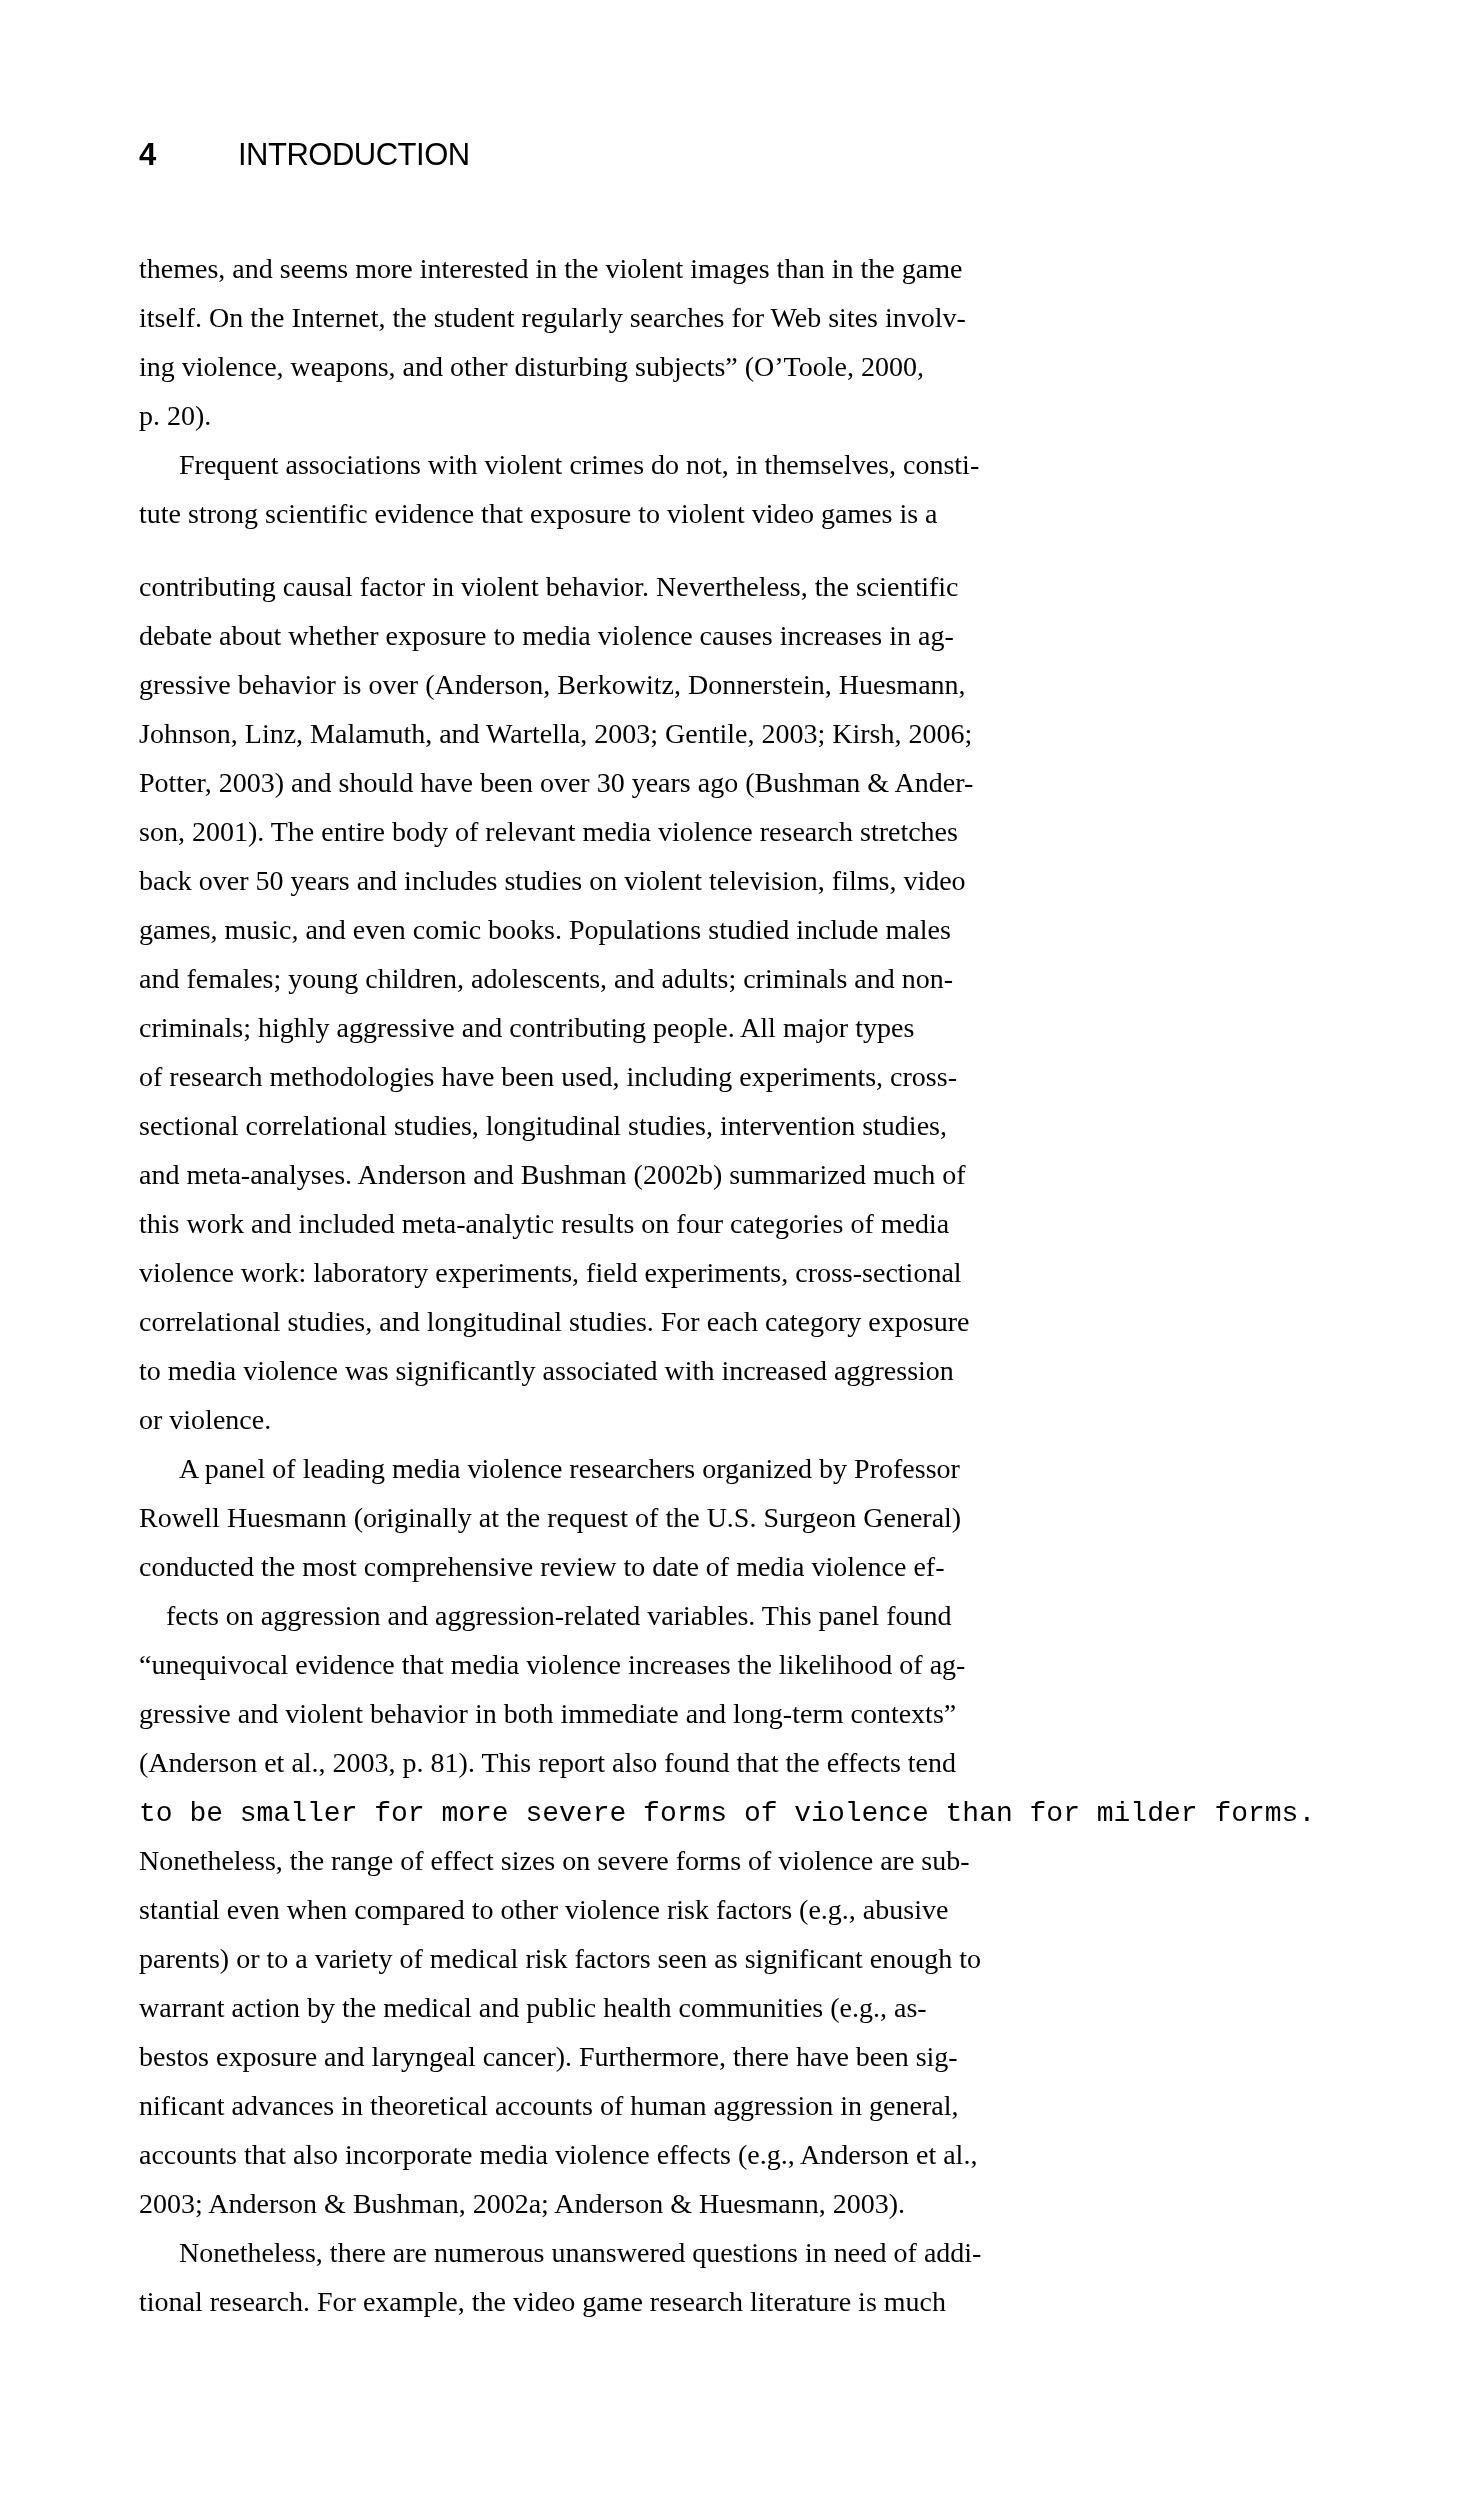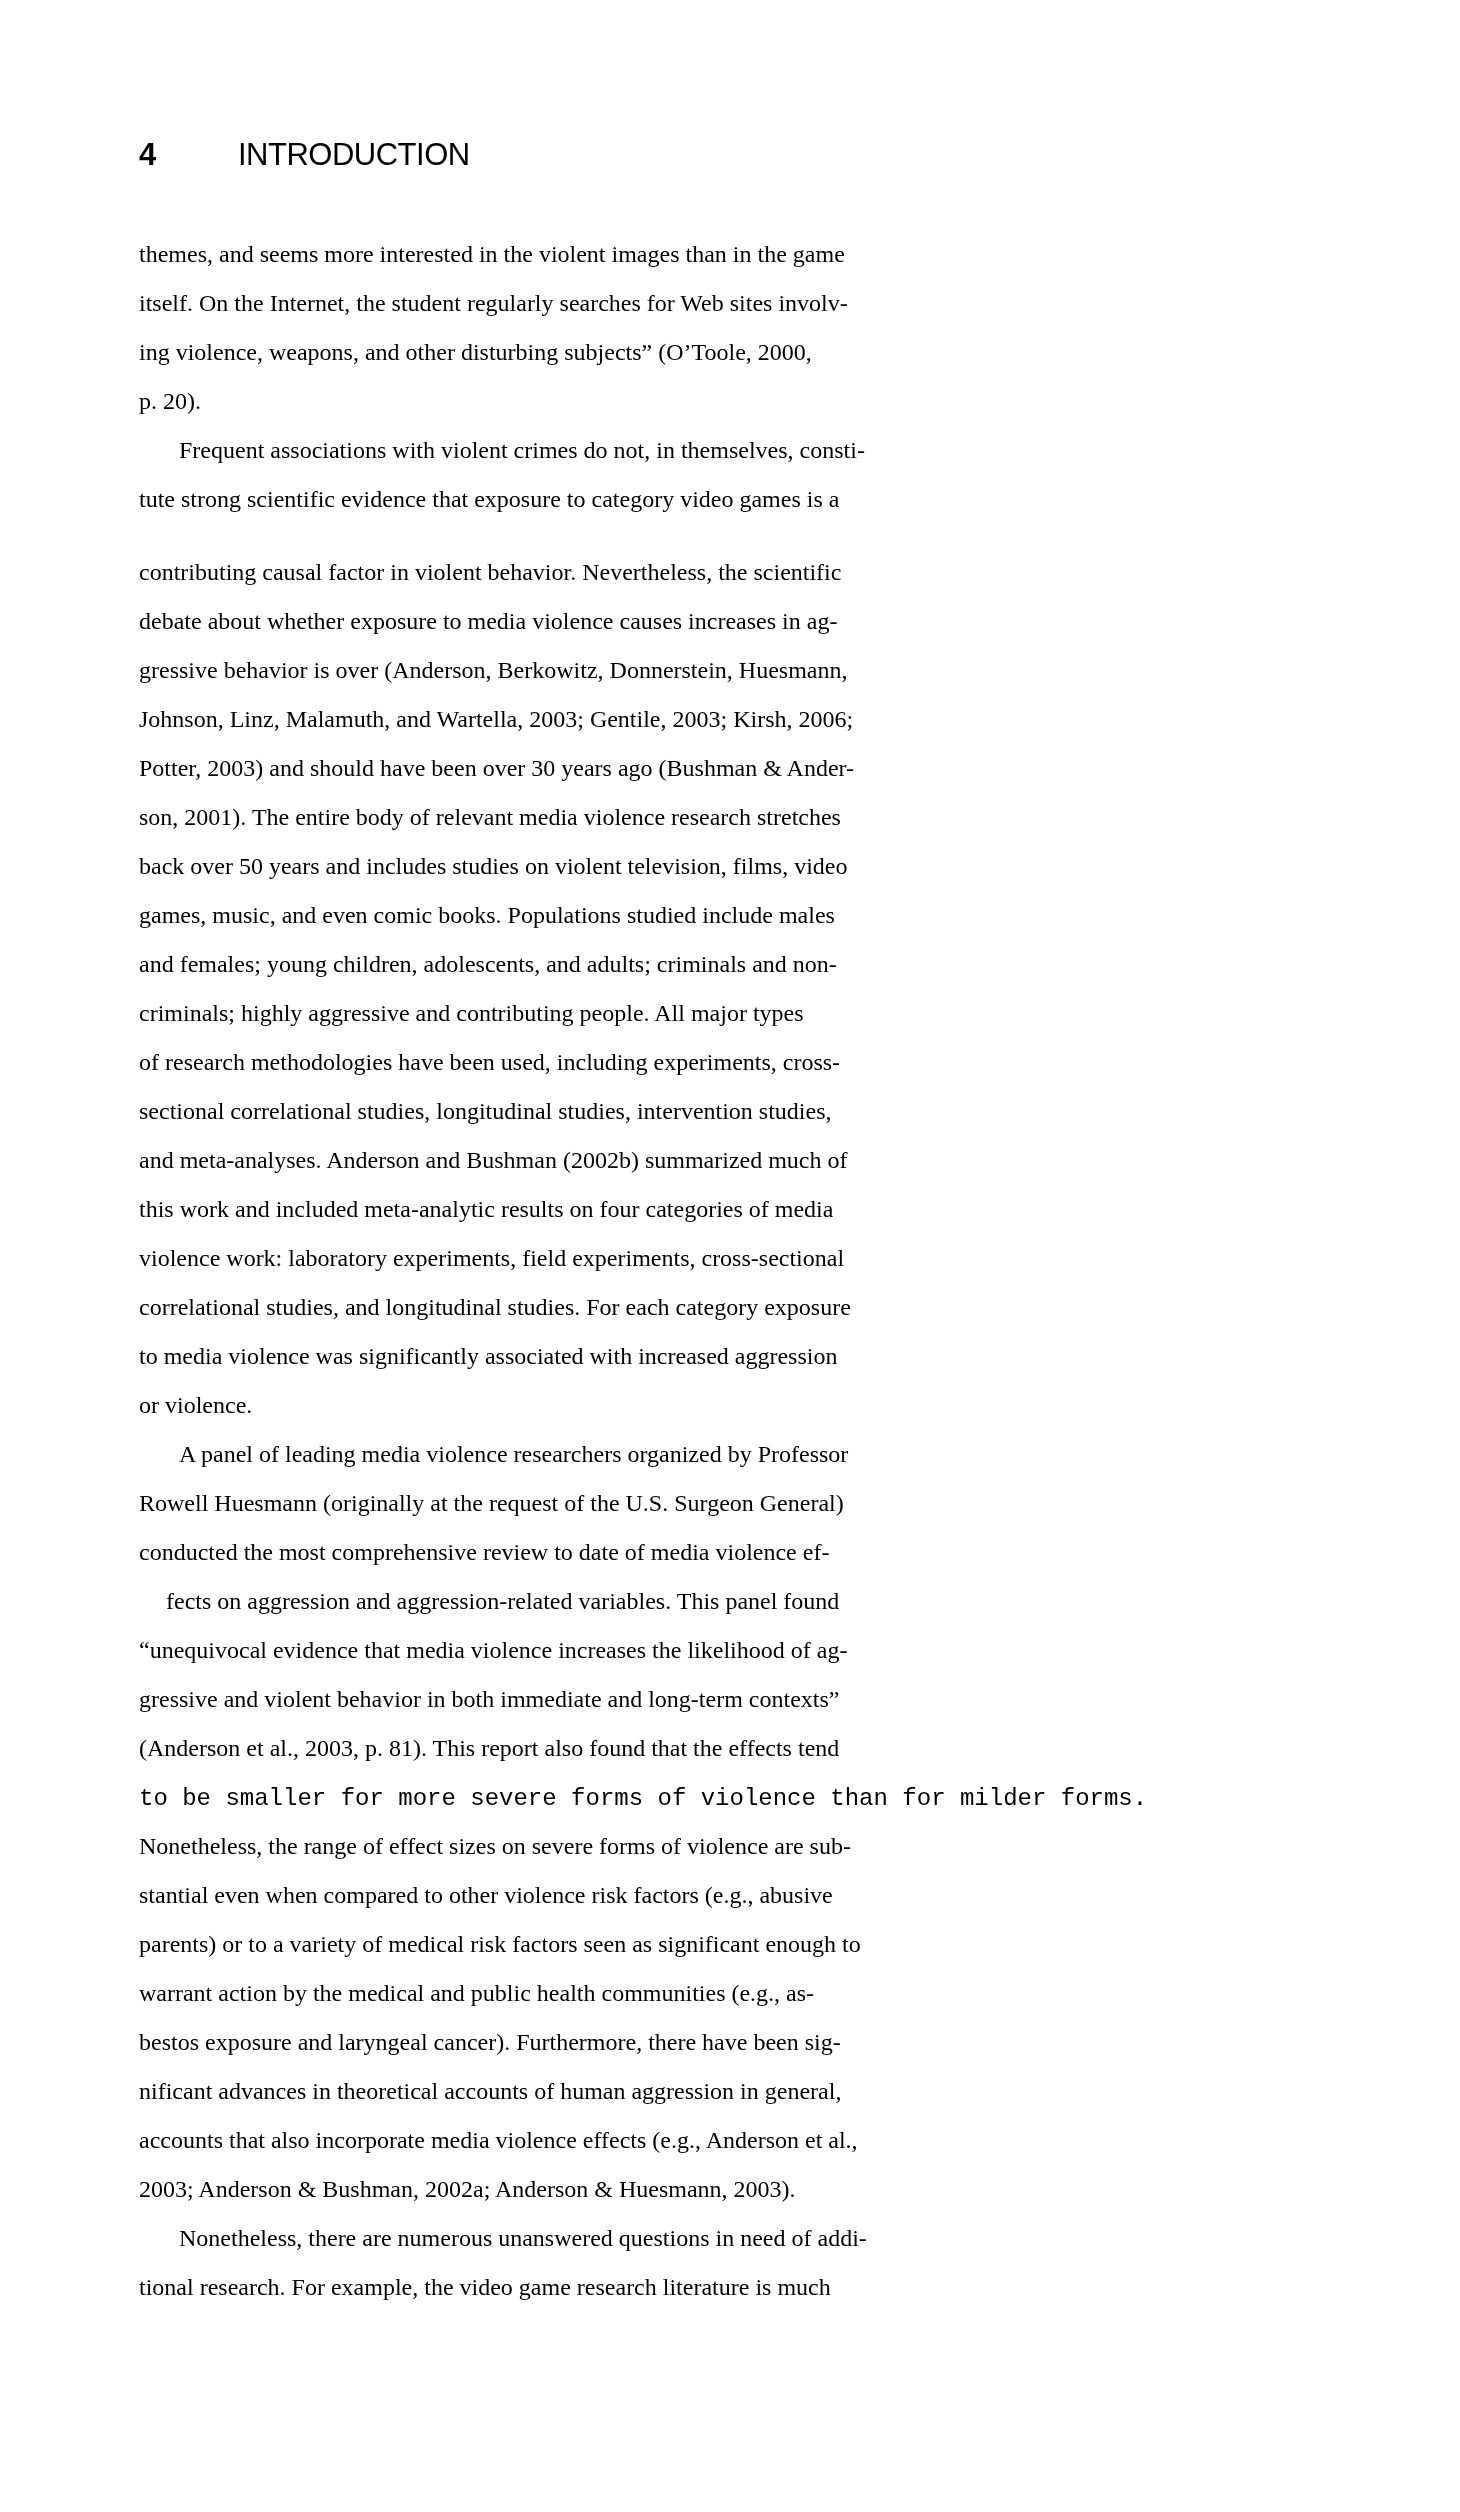--- a/index.html
+++ b/index.html
@@ -32,24 +32,24 @@
   }
   .running-head .section-title {
     position: absolute;
     left: 99px;
     top: 0;
     letter-spacing: -0.5px;
   }
   .body-text {
     position: absolute;
     left: 139px;
-    top: 230px;
+    top: 244px;
     width: 1187px;
     font-family: "Liberation Serif", serif;
-    font-size: 24px;
+    font-size: 28px;
     line-height: 49px;
   }
   .line {
     display: block;
     height: 49px;
     white-space: nowrap;
     text-align: justify;
     text-align-last: justify;
     overflow: visible;
   }
@@ -71,21 +71,21 @@
 
 <div class="body-text" id="body-text">
     <div class="paragraph">
       <div class="line" style="text-align: left; text-align-last: left;"><span style="white-space: nowrap; word-spacing: 0px;">themes, and seems more interested in the violent images than in the game</span></div>
       <div class="line" style="text-align: left; text-align-last: left;"><span style="white-space: nowrap; word-spacing: 0px;">itself. On the Internet, the student regularly searches for Web sites involv-</span></div>
       <div class="line" style="text-align: left; text-align-last: left;"><span style="white-space: nowrap; word-spacing: 0px;">ing violence, weapons, and other disturbing subjects” (O’Toole, 2000,</span></div>
       <div class="line last"><span style="white-space: nowrap;">p. 20).</span></div>
     </div>
     <div class="paragraph">
       <div class="line indent" style="text-align: left; text-align-last: left;"><span style="white-space: nowrap; word-spacing: 0px;">Frequent associations with violent crimes do not, in themselves, consti-</span></div>
-      <div class="line" style="text-align: left; text-align-last: left;"><span style="white-space: nowrap; word-spacing: 0px;">tute strong scientific evidence that exposure to category video games is a</span></div>
+      <div class="line" style="text-align: left; text-align-last: left;"><span style="white-space: nowrap; word-spacing: 0px;">tute strong scientific evidence that exposure to violent video games is a</span></div>
       <div class="line" style="text-align: center; text-align-last: left; margin-top: 24px;"><span style="white-space: nowrap; word-spacing: 0px;">contributing causal factor in violent behavior. Nevertheless, the scientific</span></div>
       <div class="line" style="text-align: left; text-align-last: left;"><span style="white-space: nowrap; word-spacing: 0px;">debate about whether exposure to media violence causes increases in ag-</span></div>
       <div class="line" style="text-align: left; text-align-last: left;"><span style="white-space: nowrap; word-spacing: 0px;">gressive behavior is over (Anderson, Berkowitz, Donnerstein, Huesmann,</span></div>
       <div class="line" style="text-align: left; text-align-last: left;"><span style="white-space: nowrap; word-spacing: 0px;">Johnson, Linz, Malamuth, and Wartella, 2003; Gentile, 2003; Kirsh, 2006;</span></div>
       <div class="line" style="text-align: left; text-align-last: left;"><span style="white-space: nowrap; word-spacing: 0px;">Potter, 2003) and should have been over 30 years ago (Bushman &amp; Ander-</span></div>
       <div class="line" style="text-align: left; text-align-last: left;"><span style="white-space: nowrap; word-spacing: 0px;">son, 2001). The entire body of relevant media violence research stretches</span></div>
       <div class="line" style="text-align: left; text-align-last: left;"><span style="white-space: nowrap; word-spacing: 0px;">back over 50 years and includes studies on violent television, films, video</span></div>
       <div class="line" style="text-align: left; text-align-last: left;"><span style="white-space: nowrap; word-spacing: 0px;">games, music, and even comic books. Populations studied include males</span></div>
       <div class="line" style="text-align: left; text-align-last: left;"><span style="white-space: nowrap; word-spacing: 0px;">and females; young children, adolescents, and adults; criminals and non-</span></div>
       <div class="line" style="text-align: left; text-align-last: left;"><span style="white-space: nowrap; word-spacing: 0px;">criminals; highly aggressive and contributing people. All major types</span></div>

